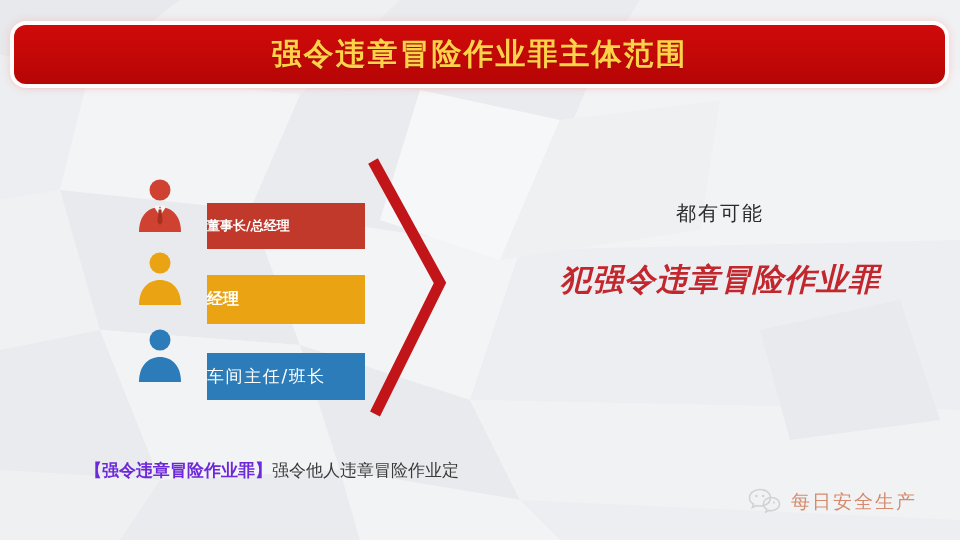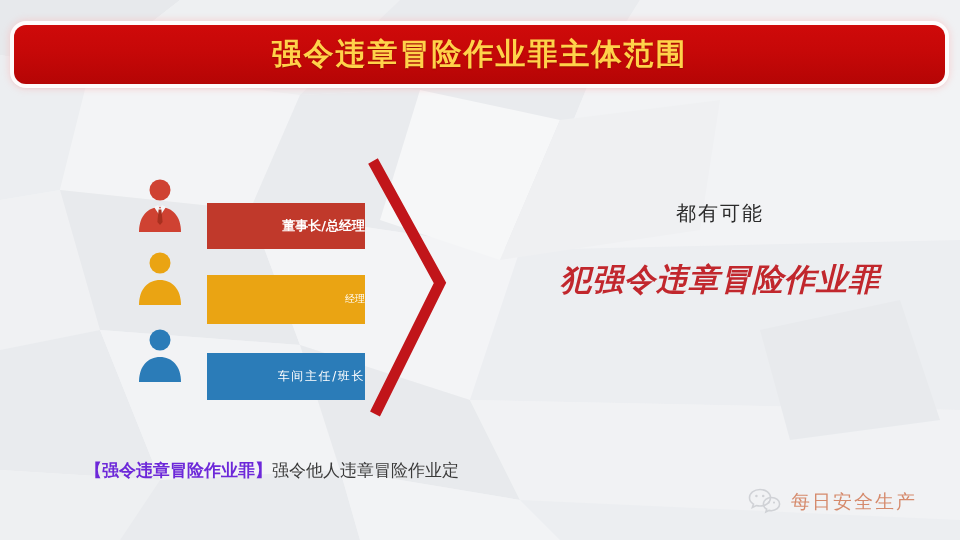--- a/index.html
+++ b/index.html
@@ -74,35 +74,35 @@
     height: 56px;
     flex: 0 0 56px;
     display: block;
   }
   .role-bar {
     margin-left: 19px;
     height: 46px;
     width: 158px;
     display: flex;
     align-items: center;
-    justify-content: flex-end;
+    justify-content: flex-start;
     margin-top: 44px;
   }
   .role-row.r1 .role-bar { background: #c0392b; height: 46px; }
   .role-row.r2 .role-bar { background: #eaa413; height: 49px; }
   .role-row.r3 .role-bar { background: #2b7cb8; height: 47px; }
 
   .role-label {
     color: #ffffff;
     font-size: 13px;
     font-weight: bold;
     white-space: nowrap;
   }
-  .role-row.r2 .role-label { font-size: 10px; font-weight: normal; }
-  .role-row.r3 .role-label { font-size: 12px; letter-spacing: 1.6px; font-weight: normal; }
+  .role-row.r2 .role-label { font-size: 16px; font-weight: bold; }
+  .role-row.r3 .role-label { font-size: 17px; letter-spacing: 1.6px; font-weight: normal; }
 
   
   .chevron {
     position: absolute;
     left: 355px;
     top: 155px;
     width: 110px;
     height: 265px;
   }
 

